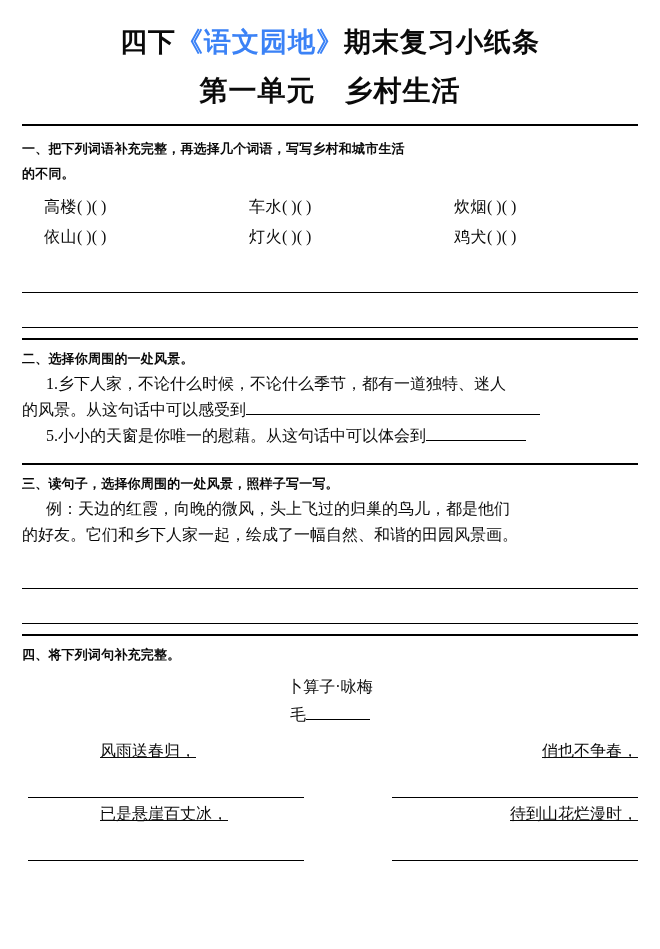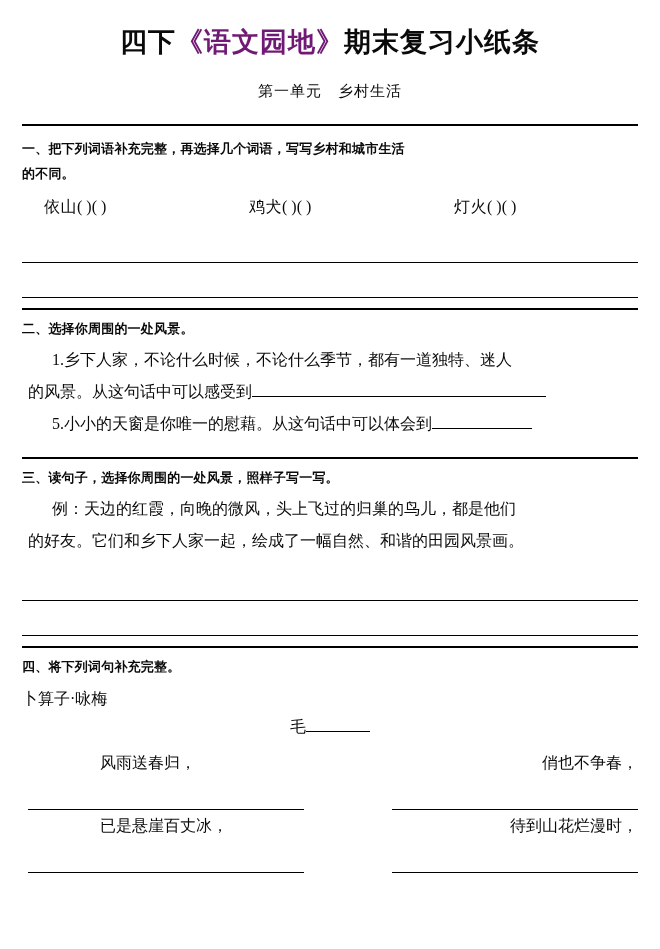--- a/index.html
+++ b/index.html
@@ -26,25 +26,25 @@
   
   .doc-title {
     text-align: center;
     font-size: 27px;
     font-weight: bold;
     letter-spacing: 1px;
     margin: 22px 0 0 0;
     line-height: 40px;
     white-space: nowrap;
   }
-  .doc-title .accent { color: #701a75; }
+  .doc-title .accent { color: #3b82f6; }
   .doc-subtitle {
     text-align: center;
-    font-size: 15px;
-    font-weight: normal;
+    font-size: 28px;
+    font-weight: bold;
     letter-spacing: 1px;
     margin: 14px 0 0 0;
     line-height: 30px;
   }
 
   
   .rule {
     border: 0;
     border-top: 2px solid #000;
     margin: 0;
@@ -59,21 +59,21 @@
     line-height: 25px;
     letter-spacing: 0.2px;
     margin: 0;
     padding: 0;
   }
 
   
   .body-line {
     font-size: 16px;
     line-height: 26px;
-    margin: 6px;
+    margin: 0;
     white-space: nowrap;
   }
   .indent { padding-left: 24px; }
 
   
   .fill {
     display: inline-block;
     border-bottom: 1.5px solid #000;
     vertical-align: baseline;
   }
@@ -95,38 +95,40 @@
 
   
   .write-line {
     border-bottom: 1.5px solid #000;
     height: 26px;
     width: 100%;
   }
 
   
   .poem-title {
+    text-align: center;
     font-size: 16px;
     line-height: 28px;
     margin: 0;
   }
   .poem-author {
     text-align: center;
     font-size: 16px;
     line-height: 28px;
     margin: 0;
   }
   .poem-author .fill-short {
     display: inline-block;
     width: 64px;
     border-bottom: 1.5px solid #000;
   }
   .poem-grid {
     display: flex;
     width: 100%;
+    text-decoration: underline;
   }
   .poem-col {
     flex: 0 0 50%;
     box-sizing: border-box;
   }
   .poem-col.left  { padding-left: 6px;  padding-right: 4px; }
   .poem-col.right { padding-left: 62px; padding-right: 0; }
   .poem-text {
     font-size: 16px;
     line-height: 32px;
@@ -160,25 +162,30 @@
 
   <div class="spacer-18"></div>
   <hr class="rule rule-major">
   <div class="spacer-10"></div>
 
   <div class="sec-head">一、把下列词语补充完整，再选择几个词语，写写乡村和城市生活</div>
   <div class="sec-head">的不同。</div>
 
   <div class="spacer-6"></div>
 
+  <div class="bracket-row">
+    <div class="bracket-item"><span class="word">高楼</span><span class="paren">(        )(        )</span></div>
+    <div class="bracket-item"><span class="word">车水</span><span class="paren">(        )(        )</span></div>
+    <div class="bracket-item"><span class="word">炊烟</span><span class="paren">(        )(        )</span></div>
+  </div>
 
   <div class="bracket-row">
     <div class="bracket-item"><span class="word">依山</span><span class="paren">(        )(        )</span></div>
+    <div class="bracket-item"><span class="word">灯火</span><span class="paren">(        )(        )</span></div>
     <div class="bracket-item"><span class="word">鸡犬</span><span class="paren">(        )(        )</span></div>
-    <div class="bracket-item"><span class="word">灯火</span><span class="paren">(        )(        )</span></div>
   </div>
 
   <div class="spacer-14"></div>
   <div class="write-line"></div>
   <div class="spacer-8"></div>
   <div class="write-line"></div>
   <div class="spacer-10"></div>
 
   <hr class="rule">
   <div class="spacer-6"></div>

